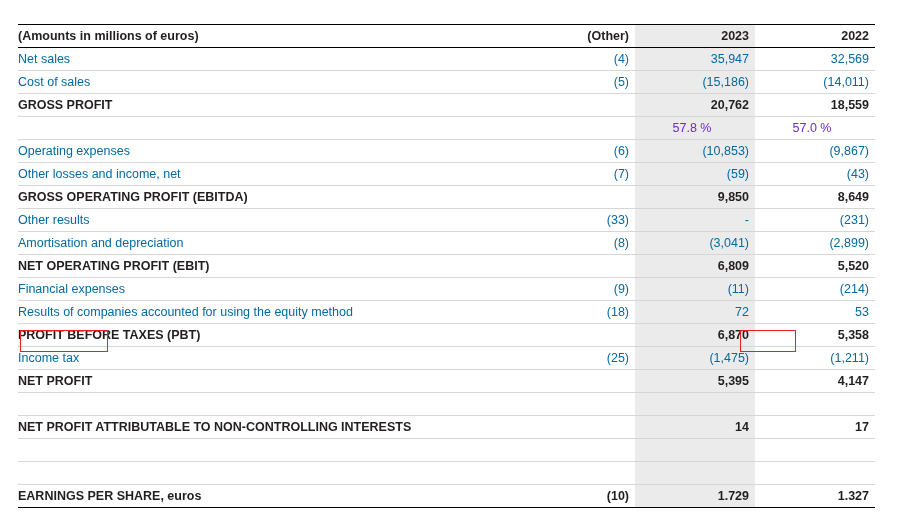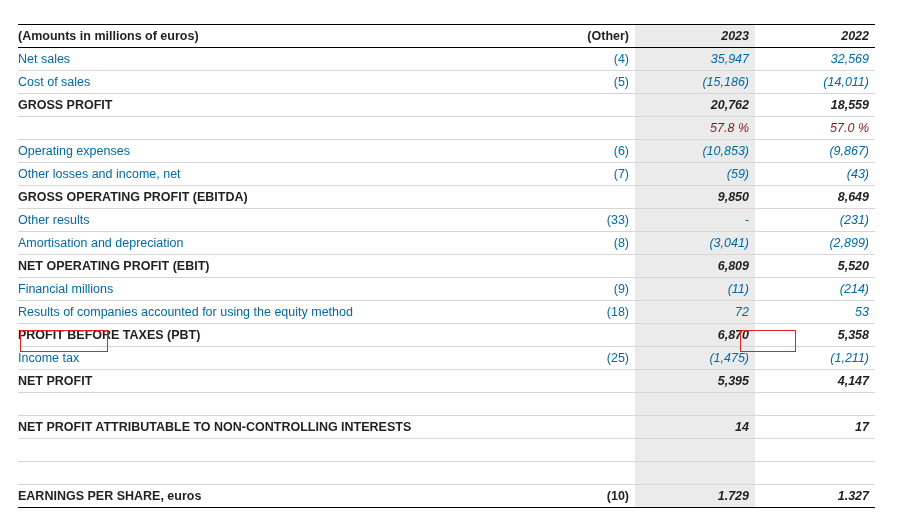--- a/index.html
+++ b/index.html
@@ -35,21 +35,21 @@
   table.fin tr { height: 23px; }
   table.fin td {
     padding: 0 6px 0 0;
     vertical-align: middle;
     white-space: nowrap;
     overflow: hidden;
     line-height: 1.15;
   }
   td.label { padding-left: 6px; text-align: left; }
   td.notes { text-align: right; padding-right: 10px; }
-  td.num { text-align: right; padding-right: 8px; font-style: italic; }
+  td.num { text-align: right; padding-right: 8px; }
 
   
   td.shade { background: #ebebeb; }
 
   
   tr.rule-top td { border-top: 1px solid #000000; }
   tr.rule-bottom td { border-bottom: 1px solid #000000; }
   tr.hair td { border-bottom: 1px solid #d6d6d6; }
 
   .bold td { font-weight: bold; }
@@ -58,21 +58,21 @@
   
   .hl-wrap { position: relative; }
   .hl-box {
     position: absolute;
     border: 1.6px solid #e8201e;
     box-sizing: border-box;
     pointer-events: none;
   }
   #hl-label { left: 20px; top: 330px; width: 88px; height: 22px; }
   #hl-value { left: 740px; top: 330px; width: 56px; height: 22px; }
-  .pct td { color: #7f1d1d; }
+  .pct td { color: #6d28d9; text-align: center; }
 </style>
 </head>
 <body>
 
 <div class="sheet hl-wrap">
 
   <table class="fin">
     <colgroup>
       <col class="c-label">
         <col class="c-notes">
@@ -153,21 +153,21 @@
       </tr>
 
       <tr class="hair bold">
         <td class="label">NET OPERATING PROFIT (EBIT)</td>
         <td class="notes"></td>
         <td class="num shade">6,809</td>
         <td class="num">5,520</td>
       </tr>
 
       <tr class="hair">
-        <td class="label muted">Financial millions</td>
+        <td class="label muted">Financial expenses</td>
         <td class="notes muted">(9)</td>
         <td class="num shade muted">(11)</td>
         <td class="num muted">(214)</td>
       </tr>
 
       <tr class="hair">
         <td class="label muted">Results of companies accounted for using the equity method</td>
         <td class="notes muted">(18)</td>
         <td class="num shade muted">72</td>
         <td class="num muted">53</td>

